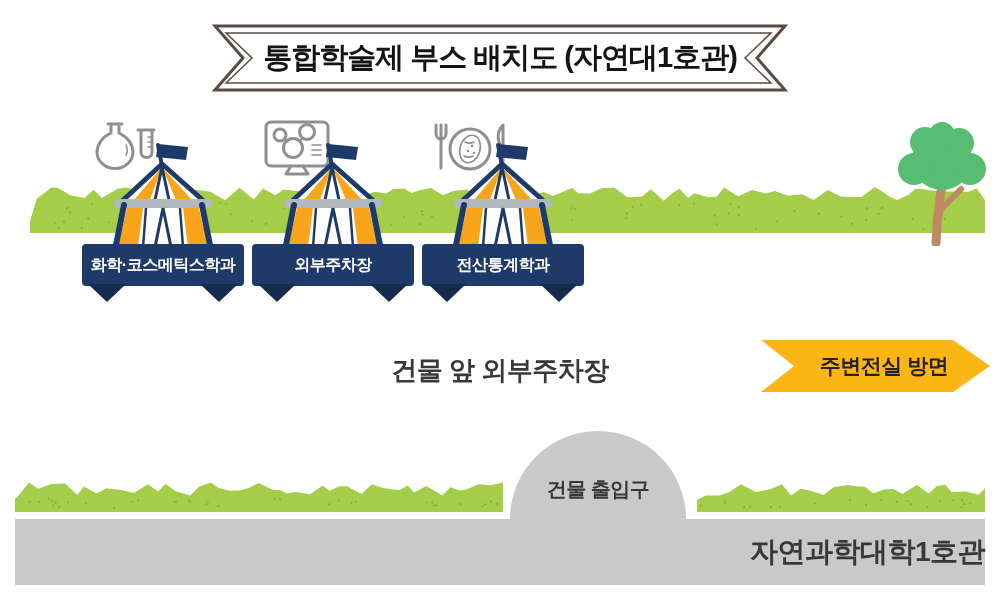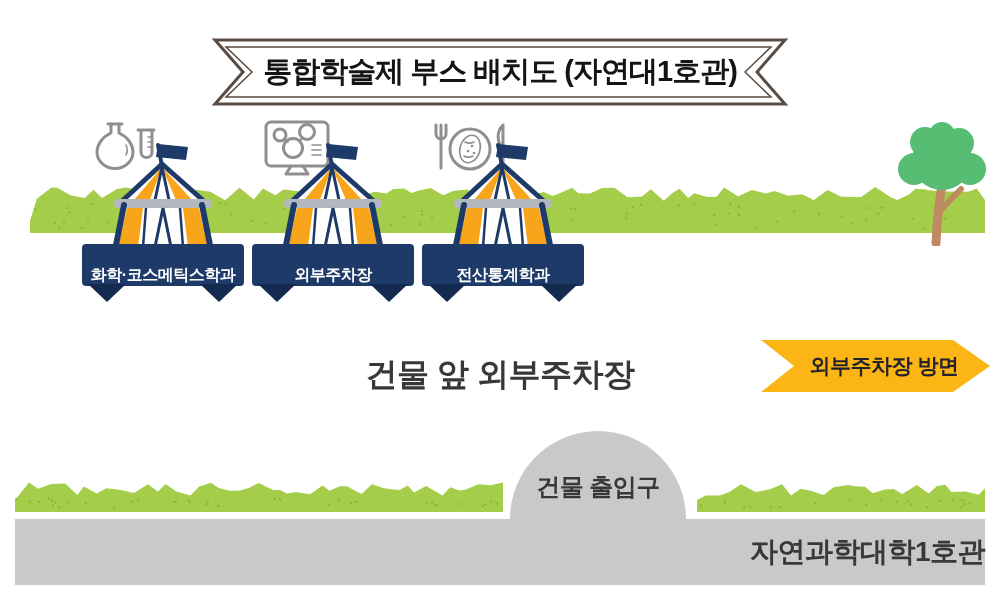--- a/index.html
+++ b/index.html
@@ -2,21 +2,21 @@
 <html style="--navy: #1e3a68; --navy-dark: #142a4f; --tent-yellow: #f8a51b; --arrow-yellow: #fbb515; --grass-green: #a4cd4a; --grass-speckle: #84b23a; --tree-green: #57bd73; --trunk-brown: #bf8a62; --building-gray: #c9c9c9; --bar-gray: #b2b8bd; --ribbon-border: #5a4a44; --icon-gray: #8f8f8f; --text-dark: #383838;"><head>
 <meta charset="utf-8">
 <style>
   html,body{margin:0;padding:0;background:#fff;}
   body{font-family:"Liberation Sans","DejaVu Sans",sans-serif;}
   #stage{position:relative;width:1000px;height:602px;background:#fff;overflow:hidden;}
   svg{display:block;}
   .abs{position:absolute;}
 
   
-  #title-wrap{left:210px;top:37px;width:580px;height:70px;z-index:6;}
+  #title-wrap{left:210px;top:23px;width:580px;height:70px;z-index:6;}
   #title-text{position:absolute;left:0;top:0;width:100%;height:100%;
     display:flex;align-items:center;justify-content:center;
     font-size:29px;font-weight:bold;color:#141414;letter-spacing:-1px;}
   .ribbon-outer{fill:#fff;stroke:var(--ribbon-border);stroke-width:3;}
   .ribbon-inner{fill:none;stroke:var(--ribbon-border);stroke-width:1.5;}
 
   
   .grass{z-index:1;}
   .grass-fill{fill:var(--grass-green);}
   .grass-dot{fill:var(--grass-speckle);}
@@ -28,50 +28,50 @@
 
   
   .booth{position:absolute;top:118px;width:162px;height:200px;z-index:3;}
   .booth-icon{position:absolute;left:6px;top:0;width:86px;height:60px;}
   .booth-icon svg{width:100%;height:100%;}
   .iline{stroke:var(--icon-gray);fill:none;stroke-width:3;stroke-linecap:round;stroke-linejoin:round;}
   .iline-thin{stroke:var(--icon-gray);fill:none;stroke-width:1.6;stroke-linecap:round;}
   .idot{fill:var(--icon-gray);}
   .tent{position:absolute;left:26px;top:22px;width:110px;height:116px;}
   .banner{position:absolute;left:0;top:126px;width:162px;height:42px;
-    background:var(--navy);border-radius:4px;display:flex;align-items:flex-end;justify-content:center;}
+    background:var(--navy);border-radius:4px;display:flex;align-items:center;justify-content:center;}
   .banner-text{color:#fff;font-weight:bold;font-size:16px;letter-spacing:-0.5px;white-space:nowrap;}
   .tail{position:absolute;top:40px;width:0;height:0;
     border-left:19px solid transparent;border-right:19px solid transparent;
     border-top:18px solid var(--navy-dark);}
   .tail-l{left:6px;}
   .tail-r{right:6px;}
 
   
   .t-navy{fill:var(--navy);}
   .t-navy-s{stroke:var(--navy);fill:none;}
   .t-roof{fill:#fff;stroke:var(--navy);stroke-width:5;stroke-linejoin:round;}
   .t-yellow{fill:var(--tent-yellow);}
   .t-bar{fill:var(--bar-gray);}
   .t-white{fill:#fff;}
 
   
   #parking-label{left:0;top:353px;width:1000px;text-align:center;
-    font-size:32px;font-weight:bold;color:var(--text-dark);letter-spacing:-0.5px;z-index:2;}
+    font-size:26px;font-weight:bold;color:var(--text-dark);letter-spacing:-0.5px;z-index:2;}
   #arrow-wrap{left:761px;top:338px;width:230px;height:56px;z-index:3;}
   #arrow-shape{fill:var(--arrow-yellow);}
   #arrow-text{position:absolute;left:36px;top:0;width:174px;height:56px;
     display:flex;align-items:center;justify-content:center;
     font-size:21px;font-weight:bold;color:#23232e;letter-spacing:-0.5px;}
 
   
   #entrance-dome{left:510px;top:431px;width:176px;height:88px;background:var(--building-gray);
     border-radius:88px 88px 0 0;z-index:2;
     display:flex;align-items:flex-end;justify-content:center;}
-  #entrance-label{font-size:24px;font-weight:bold;color:var(--text-dark);
+  #entrance-label{font-size:20px;font-weight:bold;color:var(--text-dark);
     padding-bottom:16px;letter-spacing:-0.5px;}
   #building-bar{left:15px;top:519px;width:970px;height:66px;background:var(--building-gray);z-index:1;
     display:flex;align-items:center;justify-content:flex-end;}
   #building-label{font-size:28px;font-weight:bold;color:var(--text-dark);letter-spacing:-0.5px;}
 </style>
 </head>
 <body>
 
 <svg width="0" height="0" style="position:absolute">
   <defs>
@@ -257,21 +257,21 @@
   </div>
 
 
 
   <div class="abs" id="parking-label">건물 앞 외부주차장</div>
 
   <div class="abs" id="arrow-wrap">
     <svg width="230" height="56" viewBox="0 0 230 56">
       <polygon id="arrow-shape" points="0,2 192,2 229,28 192,54 0,54 33,28"></polygon>
     </svg>
-    <div id="arrow-text">외부주차장 방면</div>
+    <div id="arrow-text">주변전실 방면</div>
   </div>
 
   <svg class="abs grass" style="left:15px;top:480px" width="488" height="32" viewBox="0 0 488 32">
       <path d="M0 32 L0 20 L14.0 2.5 L23.1 8.8 L36.0 3.9 L50.2 3.5 L62.3 15.0 L68.9 6.6 L81.6 13.4 L91.3 8.2 L104.6 9.8 L119.0 12.9 L132.9 4.2 L143.0 11.4 L150.6 4.0 L161.5 11.4 L175.4 15.6 L184.2 6.4 L196.1 2.8 L203.6 8.1 L215.2 10.7 L224.6 10.6 L233.9 8.0 L243.6 2.9 L258.2 9.9 L265.2 10.0 L271.7 13.6 L280.8 12.1 L295.1 14.3 L307.6 5.5 L314.6 10.7 L324.6 6.2 L331.7 6.2 L346.6 14.1 L356.9 4.2 L368.0 8.1 L375.8 9.2 L384.6 10.0 L392.7 5.5 L399.1 12.6 L411.1 6.0 L418.9 10.6 L427.3 15.4 L435.4 7.2 L444.3 10.5 L450.4 9.7 L463.4 4.3 L475.5 5.2 L488.0 2.5 L488 32 Z" class="grass-fill"></path>
       <circle cx="192.8" cy="21.8" r="1.1" class="grass-dot"></circle>
       <circle cx="123.0" cy="20.4" r="1.1" class="grass-dot"></circle>
       <circle cx="174.8" cy="22.2" r="1.1" class="grass-dot"></circle>
       <circle cx="481.9" cy="23.8" r="1.1" class="grass-dot"></circle>
       <circle cx="421.3" cy="25.4" r="1.1" class="grass-dot"></circle>
       <circle cx="336.2" cy="22.9" r="1.1" class="grass-dot"></circle>

